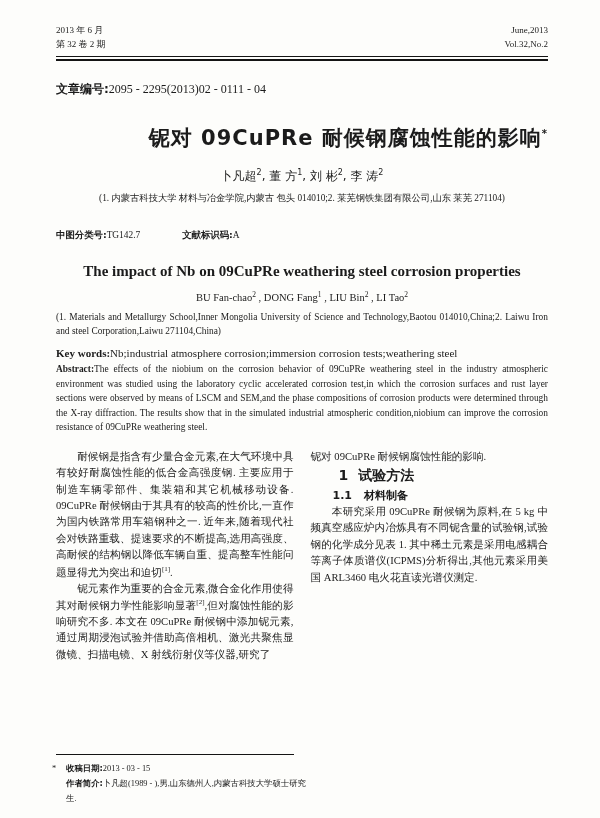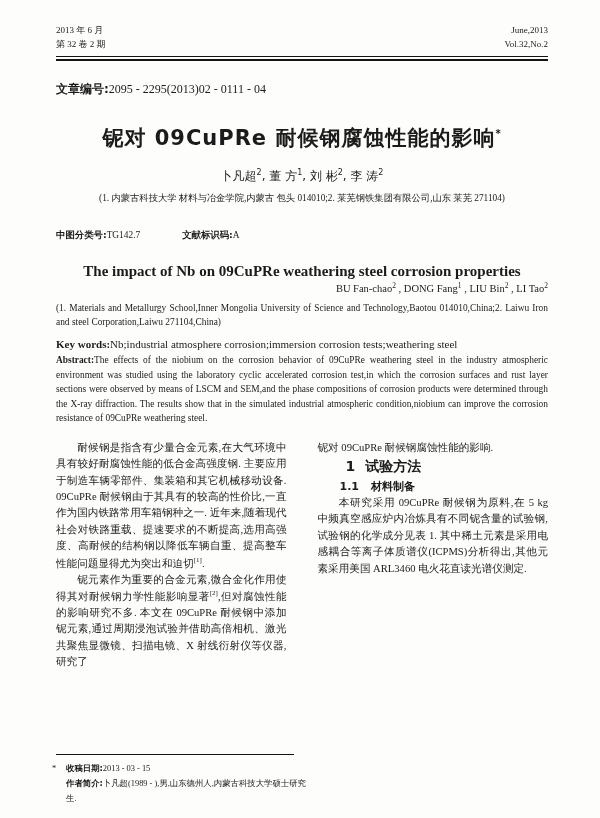--- a/index.html
+++ b/index.html
@@ -20,42 +20,42 @@
   .jheader .center{text-align:center;}
   .journal-cn{font-size:11.5px;letter-spacing:5px;font-family:"DejaVu Sans",sans-serif;}
   .journal-en{font-size:8.5px;margin-top:2px;}
   .rule-thick{margin-top:5px;height:2px;border-top:1.2px solid #141414;border-bottom:2.4px solid #141414;}
 
   
   .article-no{margin-top:20px;font-size:12px;}
   .cn-bold{font-family:"DejaVu Sans",sans-serif;font-weight:700;}
 
   
-  .title-cn{margin-top:26px;text-align:center;font-size:21px;font-weight:700;font-family:"DejaVu Sans",sans-serif;letter-spacing:1px;}
+  .title-cn{margin-top:26px;text-align:right;font-size:21px;font-weight:700;font-family:"DejaVu Sans",sans-serif;letter-spacing:1px;}
   .title-cn sup{font-size:10px;}
   .authors-cn{margin-top:16px;text-align:center;font-size:12px;font-family:"DejaVu Sans",sans-serif;}
   .authors-cn sup{font-size:8px;}
   .affil-cn{margin-top:7px;text-align:center;font-size:9.3px;}
 
   
   .meta{margin-top:22px;font-size:9.4px;line-height:1.62;text-align:justify;}
   .meta .row{margin-top:2px;}
   .clc-gap{display:inline-block;width:42px;}
 
   
   .title-en{margin-top:20px;text-align:center;font-size:15px;font-weight:700;}
-  .authors-en{text-align:right;font-size:10.5px;}
+  .authors-en{margin-top:9px;text-align:center;font-size:10.5px;}
   .authors-en sup{font-size:7.5px;}
   .affil-en{margin-top:7px;font-size:9.4px;text-align:justify;line-height:1.5;}
   .kw-en{margin-top:9px;font-size:11px;}
   .abstract-en{margin-top:3px;font-size:9.4px;text-align:justify;line-height:1.55;}
   .en-bold{font-weight:700;}
 
   
-  .columns{margin-top:14px;display:flex;gap:31px;justify-content:space-between;}
+  .columns{margin-top:14px;display:flex;gap:17px;justify-content:space-between;}
   .col{width:50%;font-size:10.6px;line-height:1.55;text-align:justify;}
   .col p{margin:0;text-indent:2em;}
   .sec-h1{font-size:14px;font-weight:700;font-family:"DejaVu Sans",sans-serif;margin:8px 0 6px;text-indent:0;}
   .sec-h1 .num{margin-right:10px;}
   .sec-h2{font-size:11px;font-weight:700;font-family:"DejaVu Sans",sans-serif;margin:3px 0 3px;text-indent:0;}
   .sec-h2 .num{margin-right:12px;}
   sup.ref{font-size:7px;}
 
   
   .footnote{position:absolute;left:56px;bottom:12px;width:250px;font-size:8.4px;line-height:1.7;}

